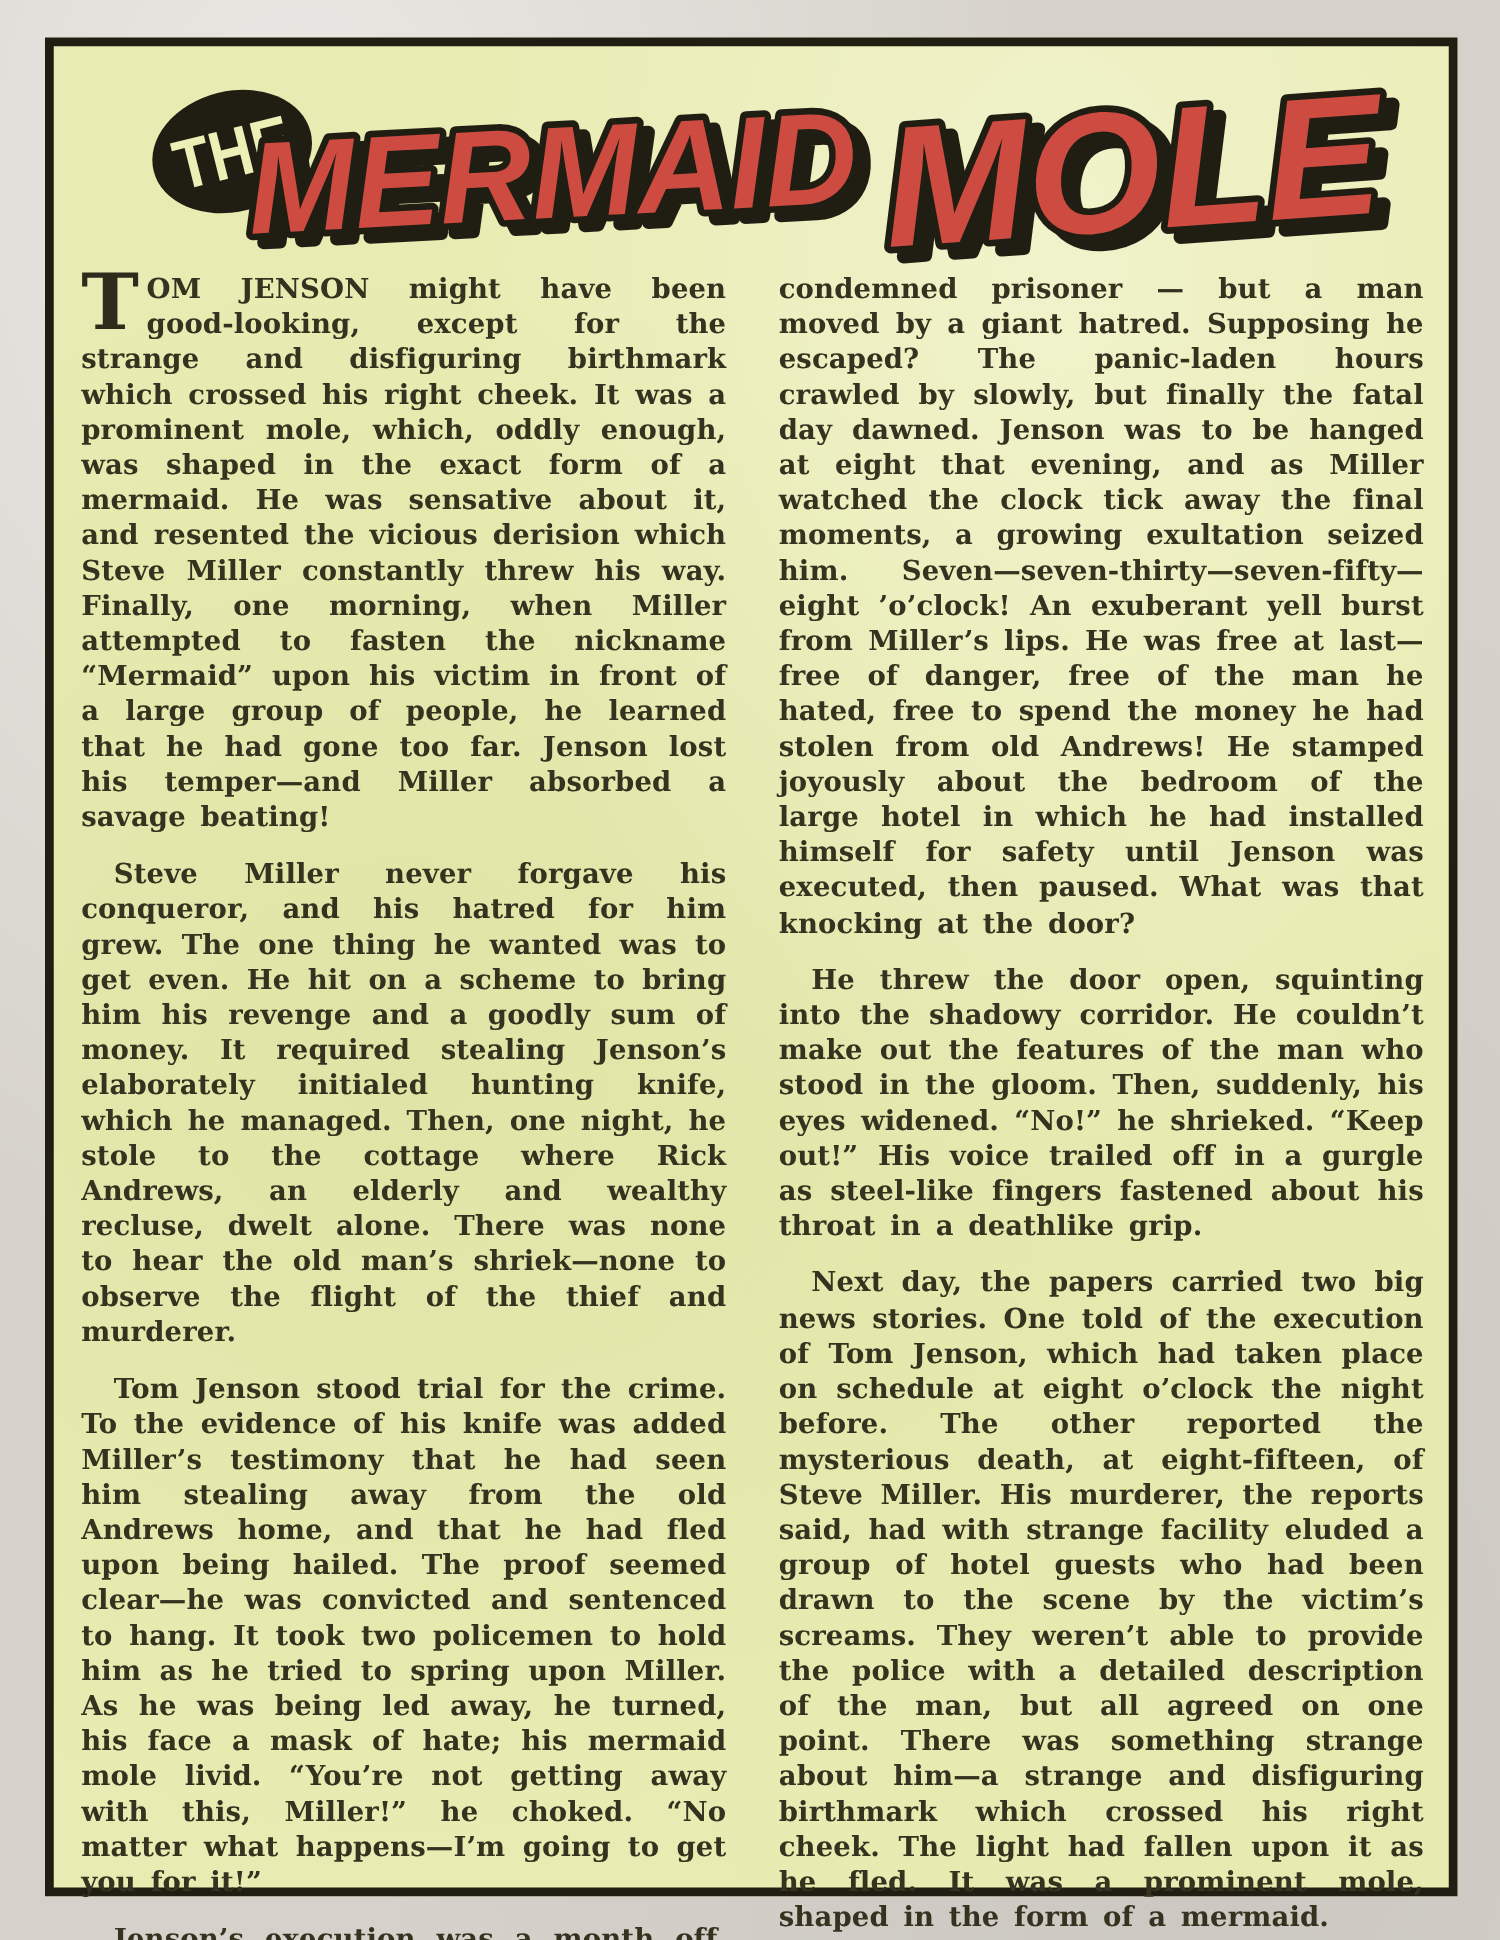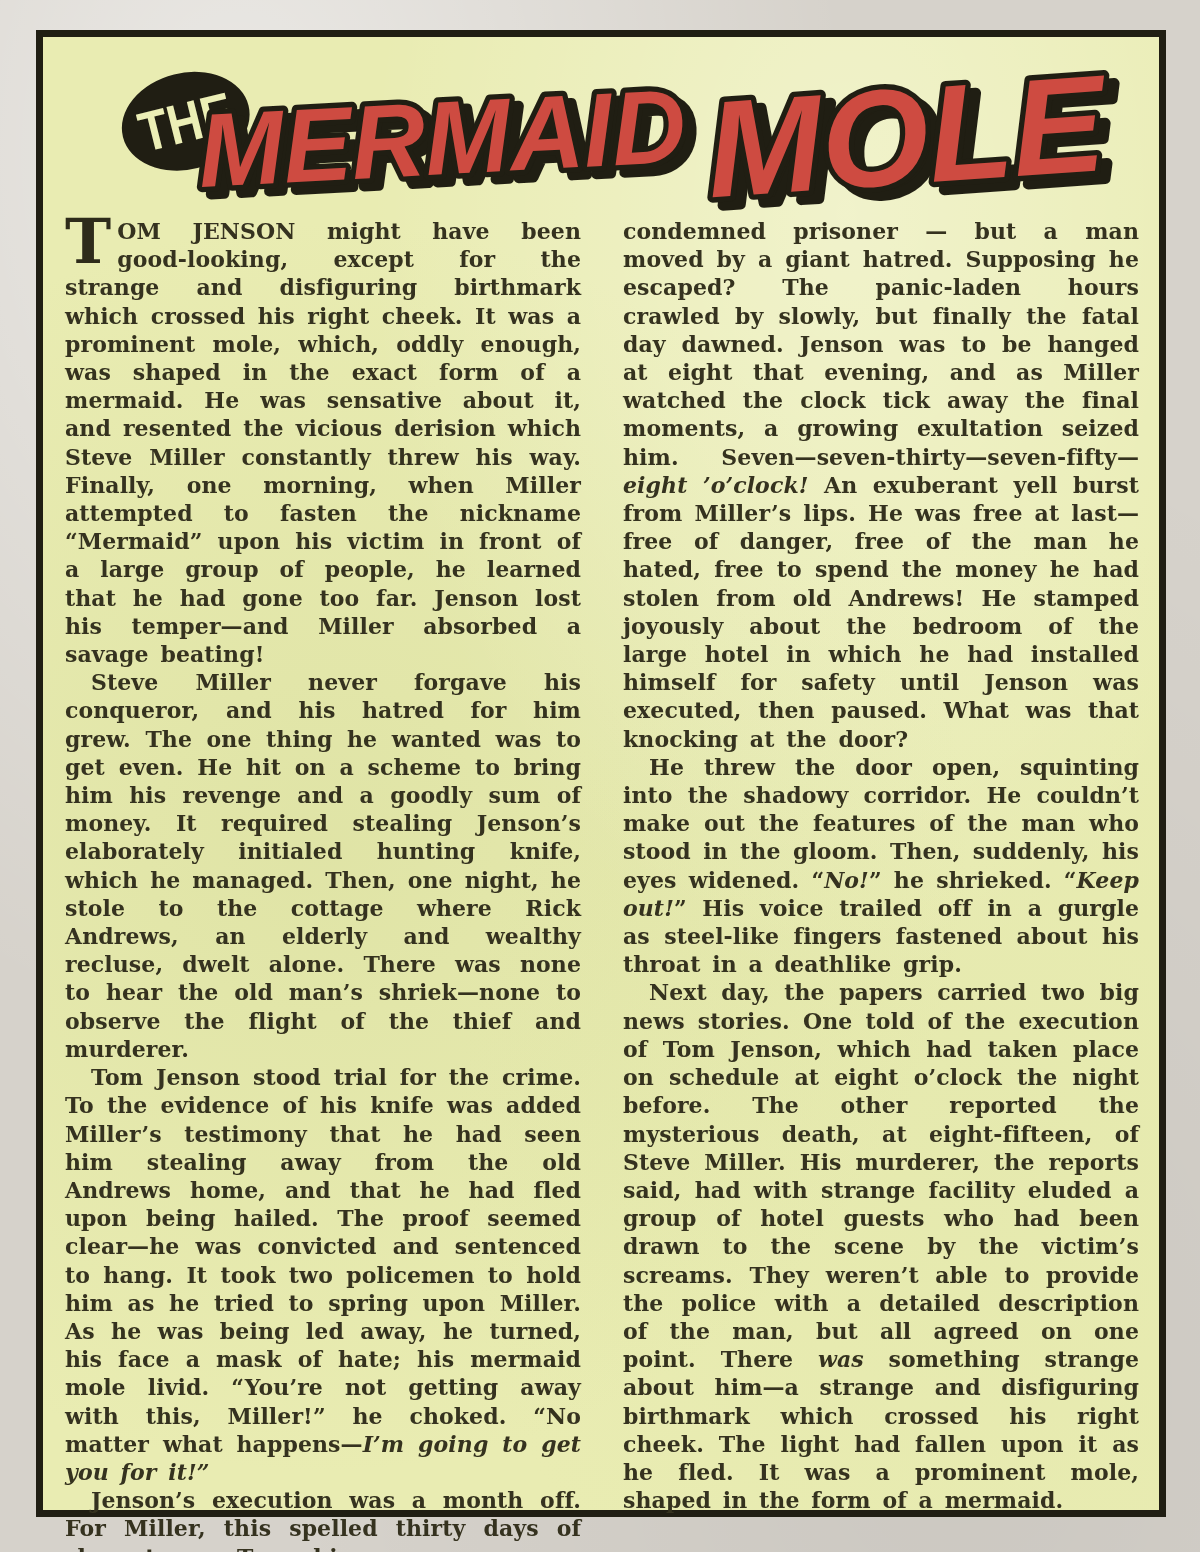--- a/index.html
+++ b/index.html
@@ -74,30 +74,30 @@
     flex: 1;
     font-weight: 700;
     font-size: 22px;
     line-height: 28.2px;
     color: #35321f;
     text-align: justify;
     word-spacing: 4px;
     letter-spacing: 0.1px;
   }
   .para { margin: 0; }
-  .para.indent { text-indent: 26px; }
+  .para.indent { text-indent: 26px; margin-top: 17px; }
   .dropcap {
     float: left;
     font-size: 62px;
     line-height: 50px;
     padding-right: 6px;
     font-weight: 700;
     color: #2e2b1a;
   }
-  .ital { font-style: italic; }
+  .ital { }
 </style>
 </head>
 <body>
 
 <div class="paper">
   <div class="comic-page">
 
     <svg class="masthead-svg" viewBox="0 0 1112 178" preserveAspectRatio="xMidYMid meet">
 
       <g transform="rotate(-14 125 82)">

